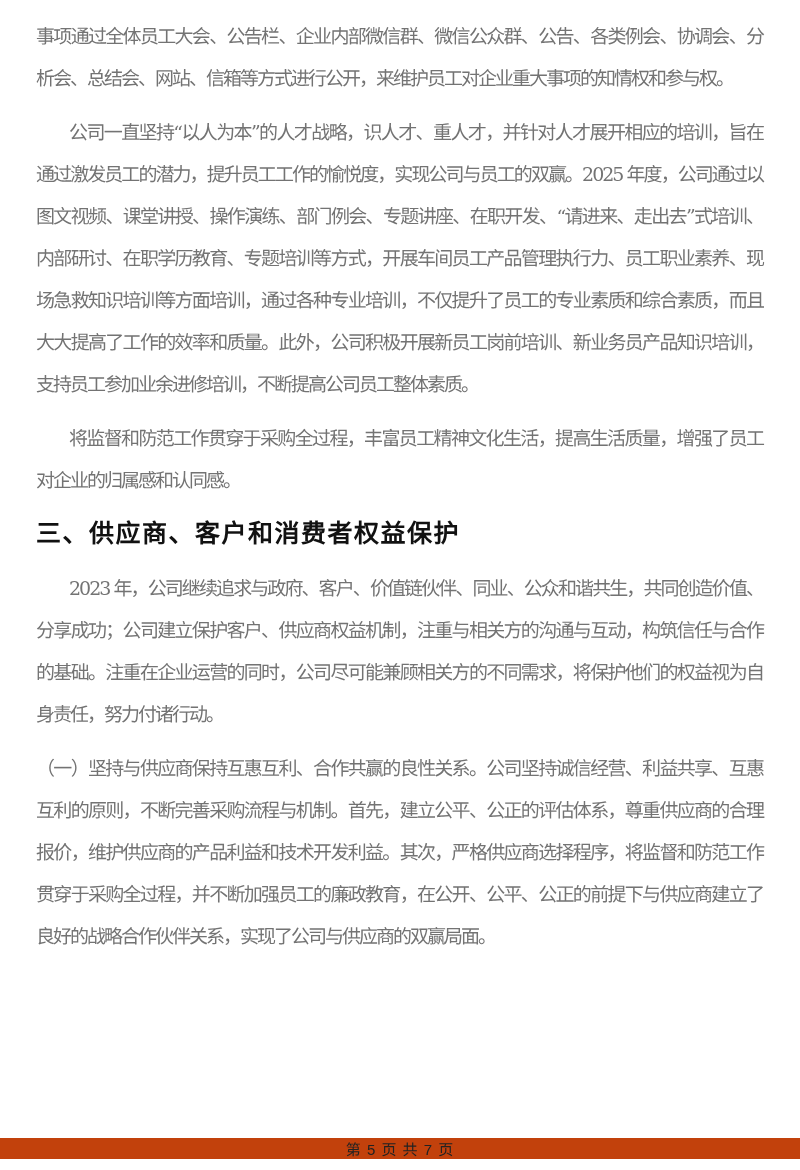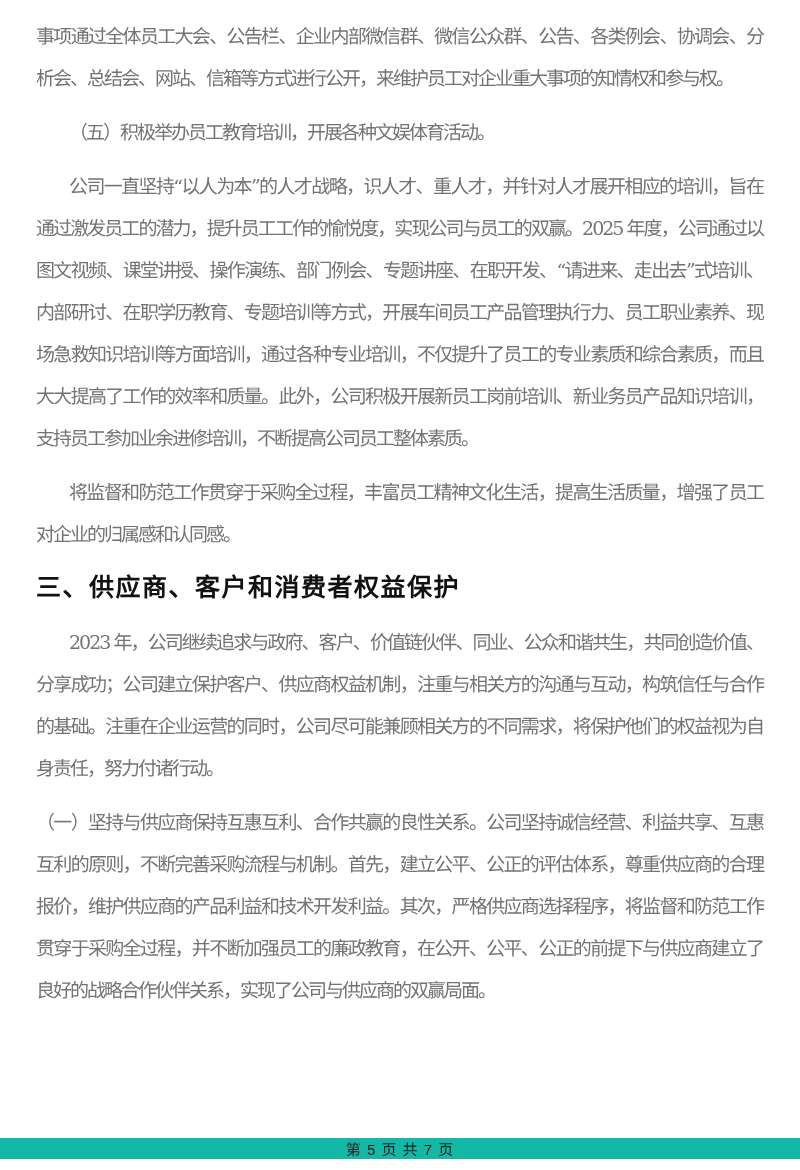--- a/index.html
+++ b/index.html
@@ -46,32 +46,31 @@
   .footer {
     position: absolute;
     left: 0;
     top: 1138px;
     width: 800px;
     text-align: center;
     font-family: "Liberation Sans", "DejaVu Sans", sans-serif;
     font-size: 15px;
     letter-spacing: 1px;
     color: #222222;
-    background: #14b8a6;
+    background: #c2410c;
   }
 </style>
 </head>
 <body>
 
 <div class="page">
   <div class="doc-body">
 
     <p class="para">事项通过全体员工大会、公告栏、企业内部微信群、微信公众群、公告、各类例会、协调会、分析会、总结会、网站、信箱等方式进行公开，来维护员工对企业重大事项的知情权和参与权。</p>
 
-    <p class="para indent">（五）积极举办员工教育培训，开展各种文娱体育活动。</p>
 
     <p class="para indent">公司一直坚持“以人为本”的人才战略，识人才、重人才，并针对人才展开相应的培训，旨在通过激发员工的潜力，提升员工工作的愉悦度，实现公司与员工的双赢。2025 年度，公司通过以图文视频、课堂讲授、操作演练、部门例会、专题讲座、在职开发、“请进来、走出去”式培训、内部研讨、在职学历教育、专题培训等方式，开展车间员工产品管理执行力、员工职业素养、现场急救知识培训等方面培训，通过各种专业培训，不仅提升了员工的专业素质和综合素质，而且大大提高了工作的效率和质量。此外，公司积极开展新员工岗前培训、新业务员产品知识培训，支持员工参加业余进修培训，不断提高公司员工整体素质。</p>
 
     <p class="para indent">将监督和防范工作贯穿于采购全过程，丰富员工精神文化生活，提高生活质量，增强了员工对企业的归属感和认同感。</p>
 
     <h2 class="para heading">三、供应商、客户和消费者权益保护</h2>
 
     <p class="para indent">2023 年，公司继续追求与政府、客户、价值链伙伴、同业、公众和谐共生，共同创造价值、分享成功；公司建立保护客户、供应商权益机制，注重与相关方的沟通与互动，构筑信任与合作的基础。注重在企业运营的同时，公司尽可能兼顾相关方的不同需求，将保护他们的权益视为自身责任，努力付诸行动。</p>
 
     <p class="para">（一）坚持与供应商保持互惠互利、合作共赢的良性关系。公司坚持诚信经营、利益共享、互惠互利的原则，不断完善采购流程与机制。首先，建立公平、公正的评估体系，尊重供应商的合理报价，维护供应商的产品利益和技术开发利益。其次，严格供应商选择程序，将监督和防范工作贯穿于采购全过程，并不断加强员工的廉政教育，在公开、公平、公正的前提下与供应商建立了良好的战略合作伙伴关系，实现了公司与供应商的双赢局面。</p>

